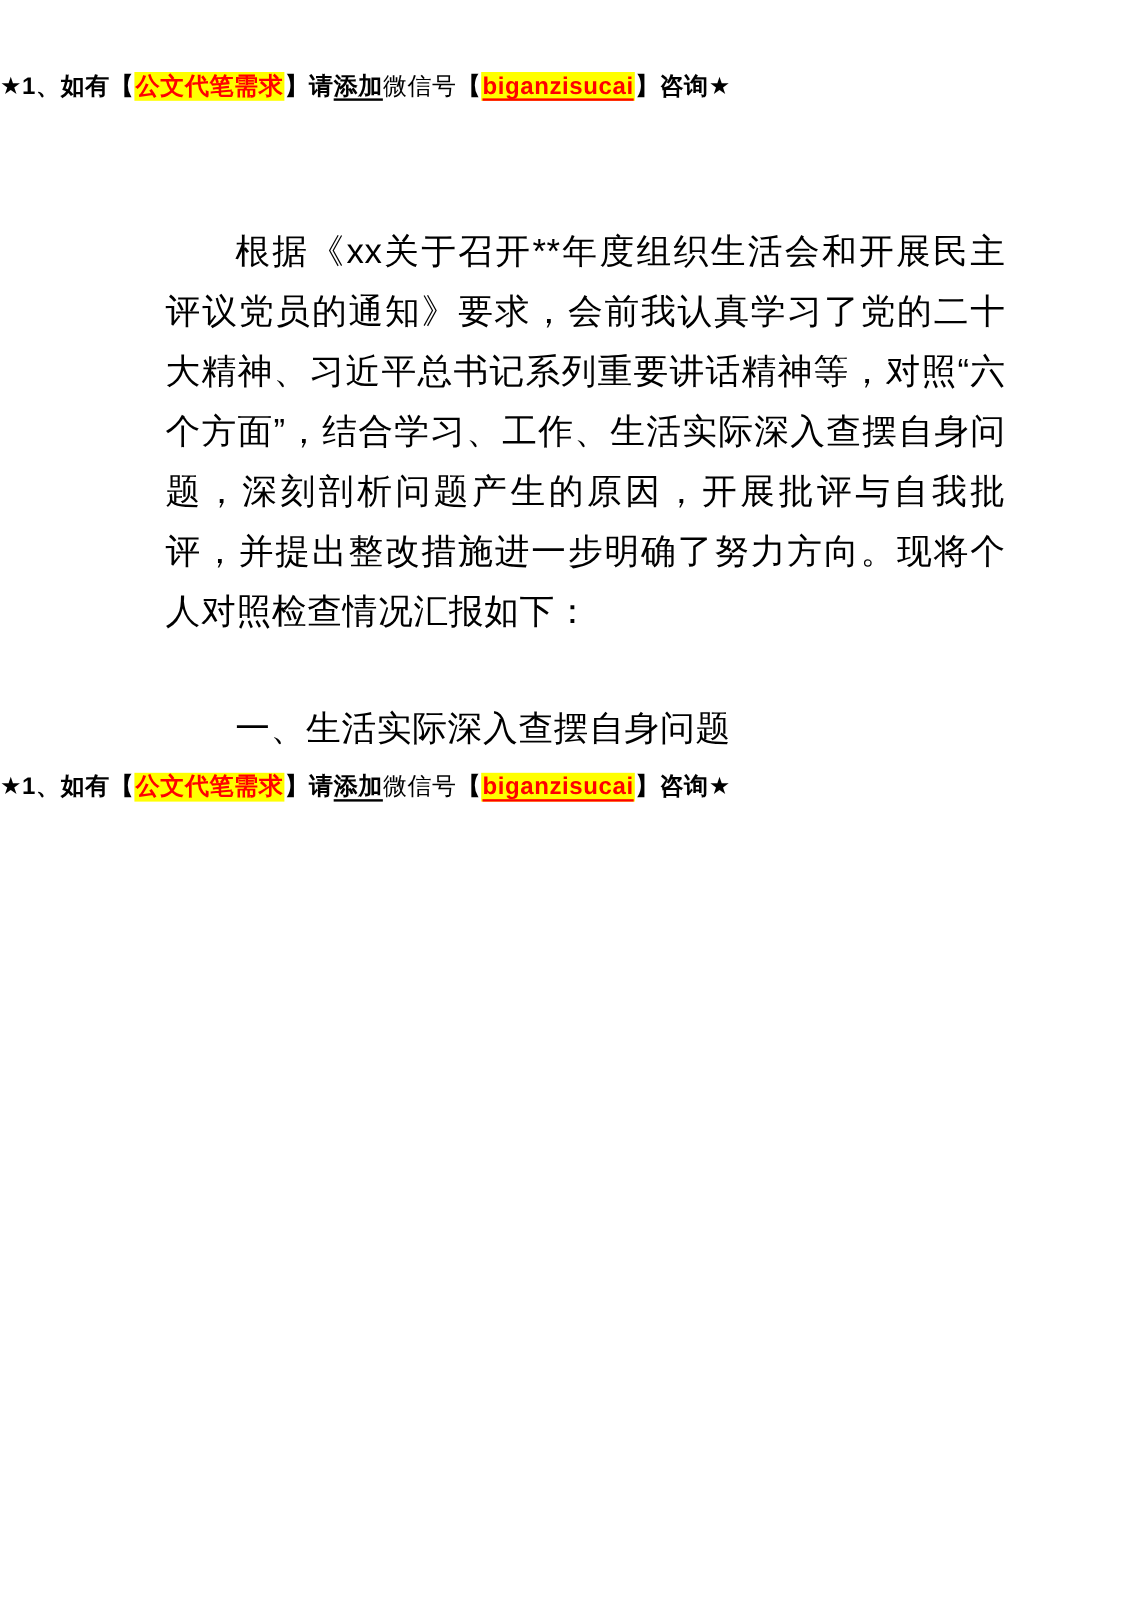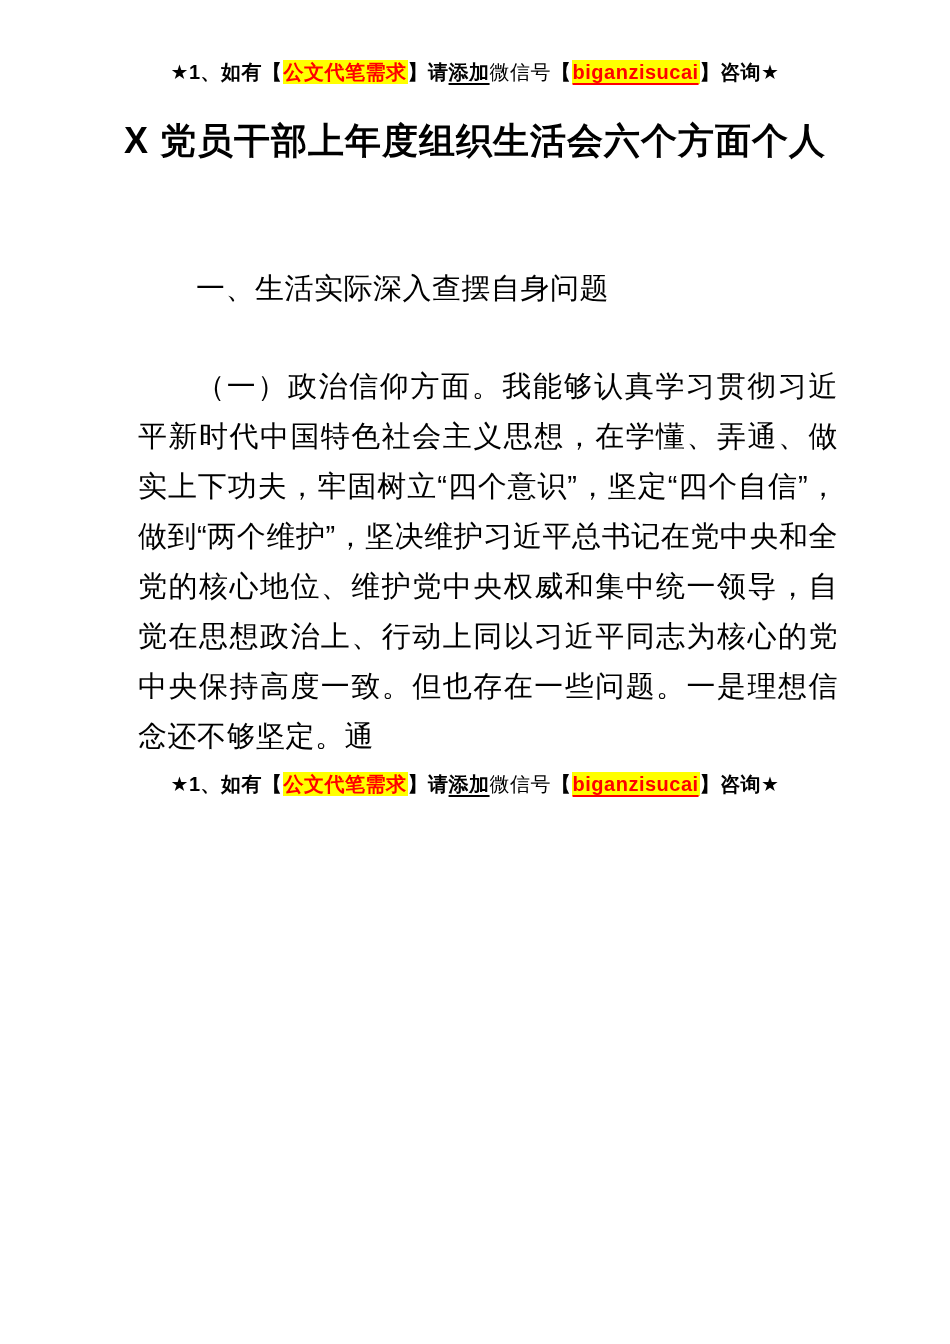--- a/index.html
+++ b/index.html
@@ -12,21 +12,21 @@
     width: 950px;
     height: 1344px;
     margin: 0 auto;
     background: #ffffff;
     box-sizing: border-box;
     padding-top: 57px;
     overflow: hidden;
   }
   
   .banner {
-    text-align: center;
+    text-align: left;
     font-size: 20px;
     line-height: 30px;
     font-weight: 700;
     letter-spacing: 0.5px;
   }
   .banner .seg { white-space: nowrap; }
   .banner .n  { font-weight: 400; }
   .banner .red { color: #ff0000; }
   .banner .hl { background: #ffff00; padding: 1px 1px; }
   .banner .ul {
@@ -63,22 +63,21 @@
   .footer-banner { margin-top: 8px; }
 </style>
 </head>
 <body>
 
 <div class="page">
   <div class="banner">
       <div><span class="seg">★1、如有【</span><span class="seg red hl">公文代笔需求</span><span class="seg">】请</span><span class="seg ul">添加</span><span class="seg n">微信号</span><span class="seg">【</span><span class="seg red hl ul-red">biganzisucai</span><span class="seg">】咨询★</span></div>
     </div>
   <div class="title">
-      <div class="title-line">X 党员干部上年度组织生活会六个方面个人</div>
     </div>
   <div class="content">
+      <p class="para">根据《xx关于召开**年度组织生活会和开展民主评议党员的通知》要求，会前我认真学习了党的二十大精神、习近平总书记系列重要讲话精神等，对照“六个方面”，结合学习、工作、生活实际深入查摆自身问题，深刻剖析问题产生的原因，开展批评与自我批评，并提出整改措施进一步明确了努力方向。现将个人对照检查情况汇报如下：</p>
       <p class="para heading">一、生活实际深入查摆自身问题</p>
-      <p class="para">（一）政治信仰方面。我能够认真学习贯彻习近平新时代中国特色社会主义思想，在学懂、弄通、做实上下功夫，牢固树立“四个意识”，坚定“四个自信”，做到“两个维护”，坚决维护习近平总书记在党中央和全党的核心地位、维护党中央权威和集中统一领导，自觉在思想政治上、行动上同以习近平同志为核心的党中央保持高度一致。但也存在一些问题。一是理想信念还不够坚定。通</p>
     </div>
   <div class="banner footer-banner">
       <div><span class="seg">★1、如有【</span><span class="seg red hl">公文代笔需求</span><span class="seg">】请</span><span class="seg ul">添加</span><span class="seg n">微信号</span><span class="seg">【</span><span class="seg red hl ul-red">biganzisucai</span><span class="seg">】咨询★</span></div>
     </div>
 </div>
 
 </body></html>

